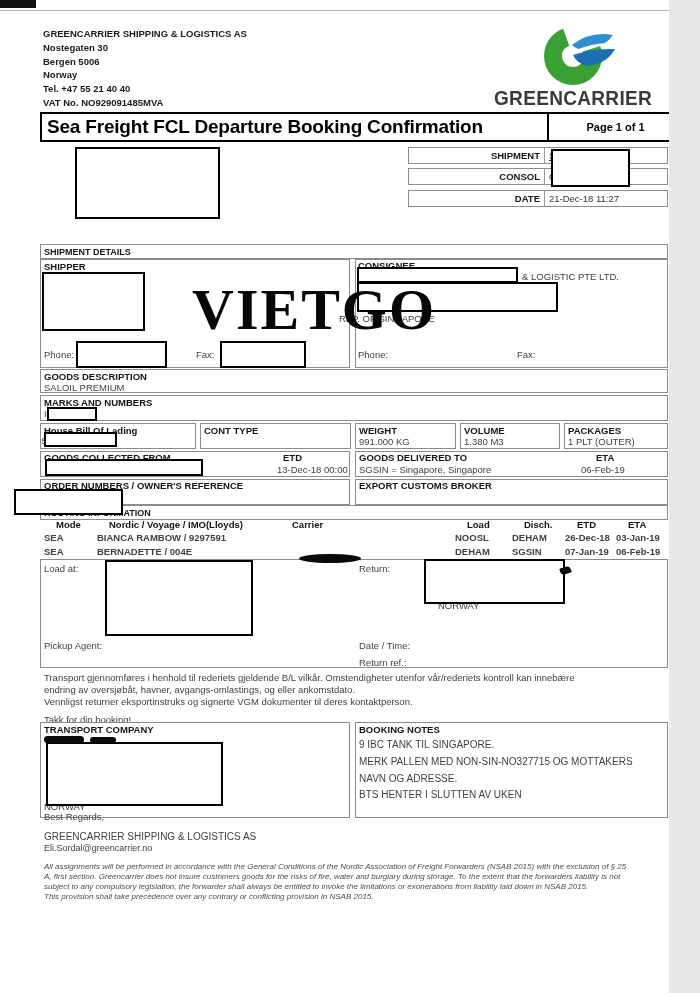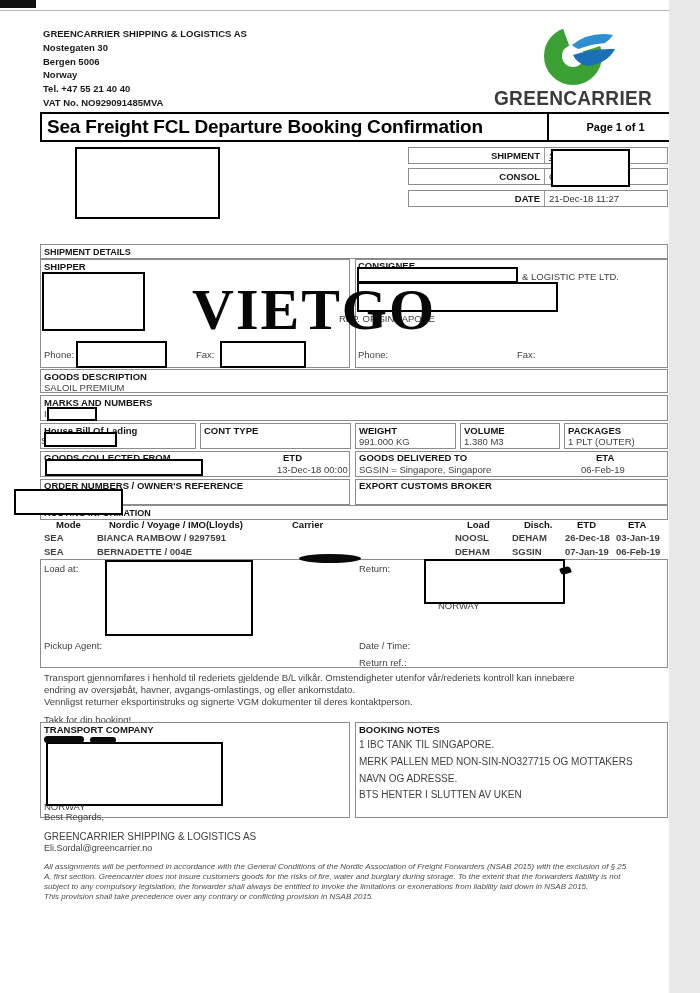--- a/index.html
+++ b/index.html
@@ -200,21 +200,21 @@
   <div class="box" style="left:40px;top:722px;width:310px;height:96px;"></div>
   <span class="lbl abs" style="left:44px;top:724px;">TRANSPORT COMPANY</span>
   <div class="ink" style="left:44px;top:736px;width:40px;height:7px;border-radius:4px;"></div>
   <div class="ink" style="left:90px;top:737px;width:26px;height:6px;border-radius:3px;"></div>
   <span class="val abs" style="left:44px;top:801px;">NORWAY</span>
   <div class="rbox" style="left:46px;top:742px;width:177px;height:64px;"></div>
 
   <div class="box" style="left:355px;top:722px;width:313px;height:96px;"></div>
   <span class="lbl abs" style="left:359px;top:724px;">BOOKING NOTES</span>
   <div class="abs bnotes" style="left:359px;top:737px;">
-    <div>1 IBC TANK TIL SINGAPORE.</div>
+    <div>9 IBC TANK TIL SINGAPORE.</div>
     <div>MERK PALLEN MED NON-SIN-NO327715 OG MOTTAKERS</div>
     <div>NAVN OG ADRESSE.</div>
     <div>BTS HENTER I SLUTTEN AV UKEN</div>
   </div>
 
   <span class="val abs" style="left:44px;top:811px;">Best Regards,</span>
   <span class="abs" style="left:44px;top:831px;font-size:10px;color:#3f3f3f;white-space:nowrap;">GREENCARRIER SHIPPING &amp; LOGISTICS AS</span>
   <span class="abs" style="left:44px;top:843px;font-size:9px;color:#3f3f3f;white-space:nowrap;">Eli.Sordal@greencarrier.no</span>
 
   <div class="abs fineprint" style="left:44px;top:862px;">

